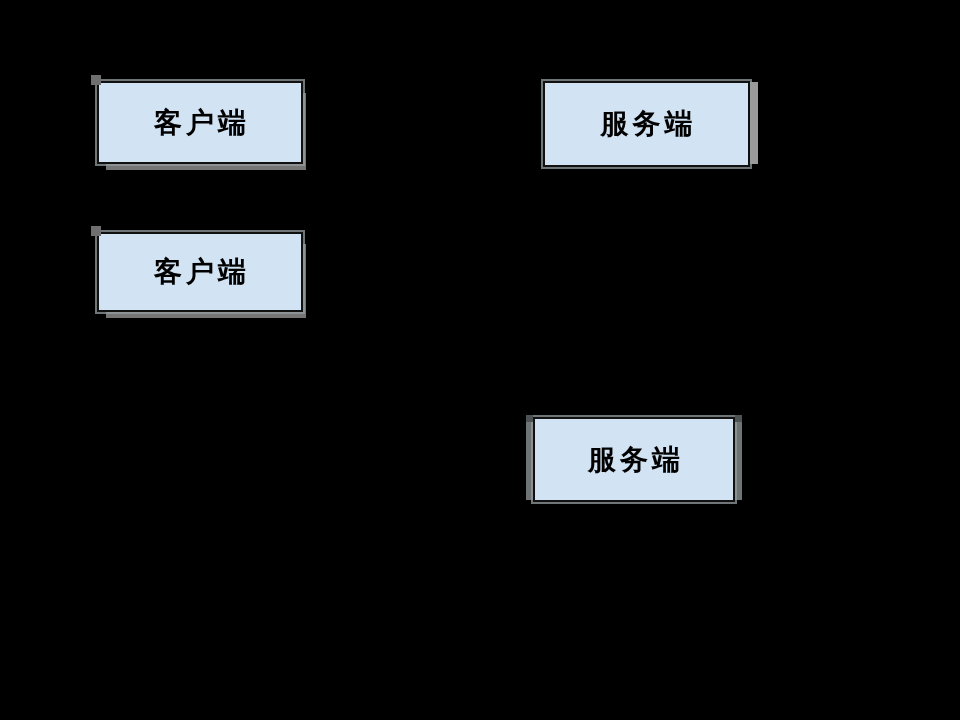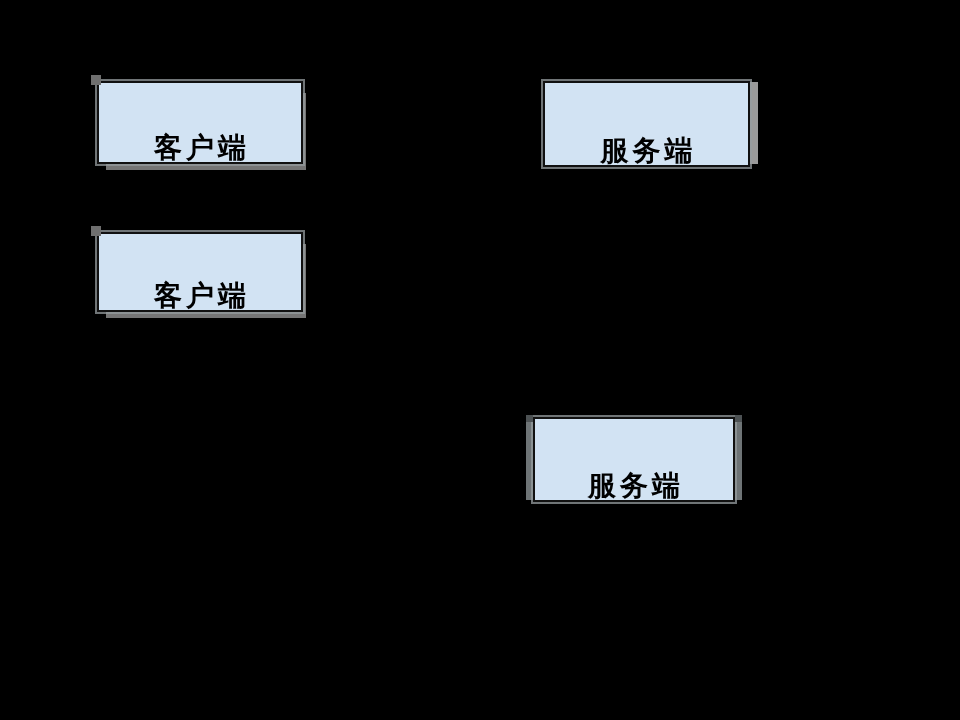--- a/index.html
+++ b/index.html
@@ -14,21 +14,21 @@
     background: var(--background, #000000);
     overflow: hidden;
     font-family: "DejaVu Sans", "Liberation Sans", sans-serif;
   }
   .node {
     position: absolute;
     box-sizing: border-box;
     background: var(--node-fill, #d2e3f3);
     border: 2px solid var(--node-border, #111111);
     display: flex;
-    align-items: flex-end;
+    align-items: center;
     justify-content: center;
   }
   .node .label {
     color: var(--node-text, #000000);
     font-size: 28px;
     font-weight: 600;
     letter-spacing: 4px;
     text-indent: 4px; 
     line-height: 1;
     white-space: nowrap;

